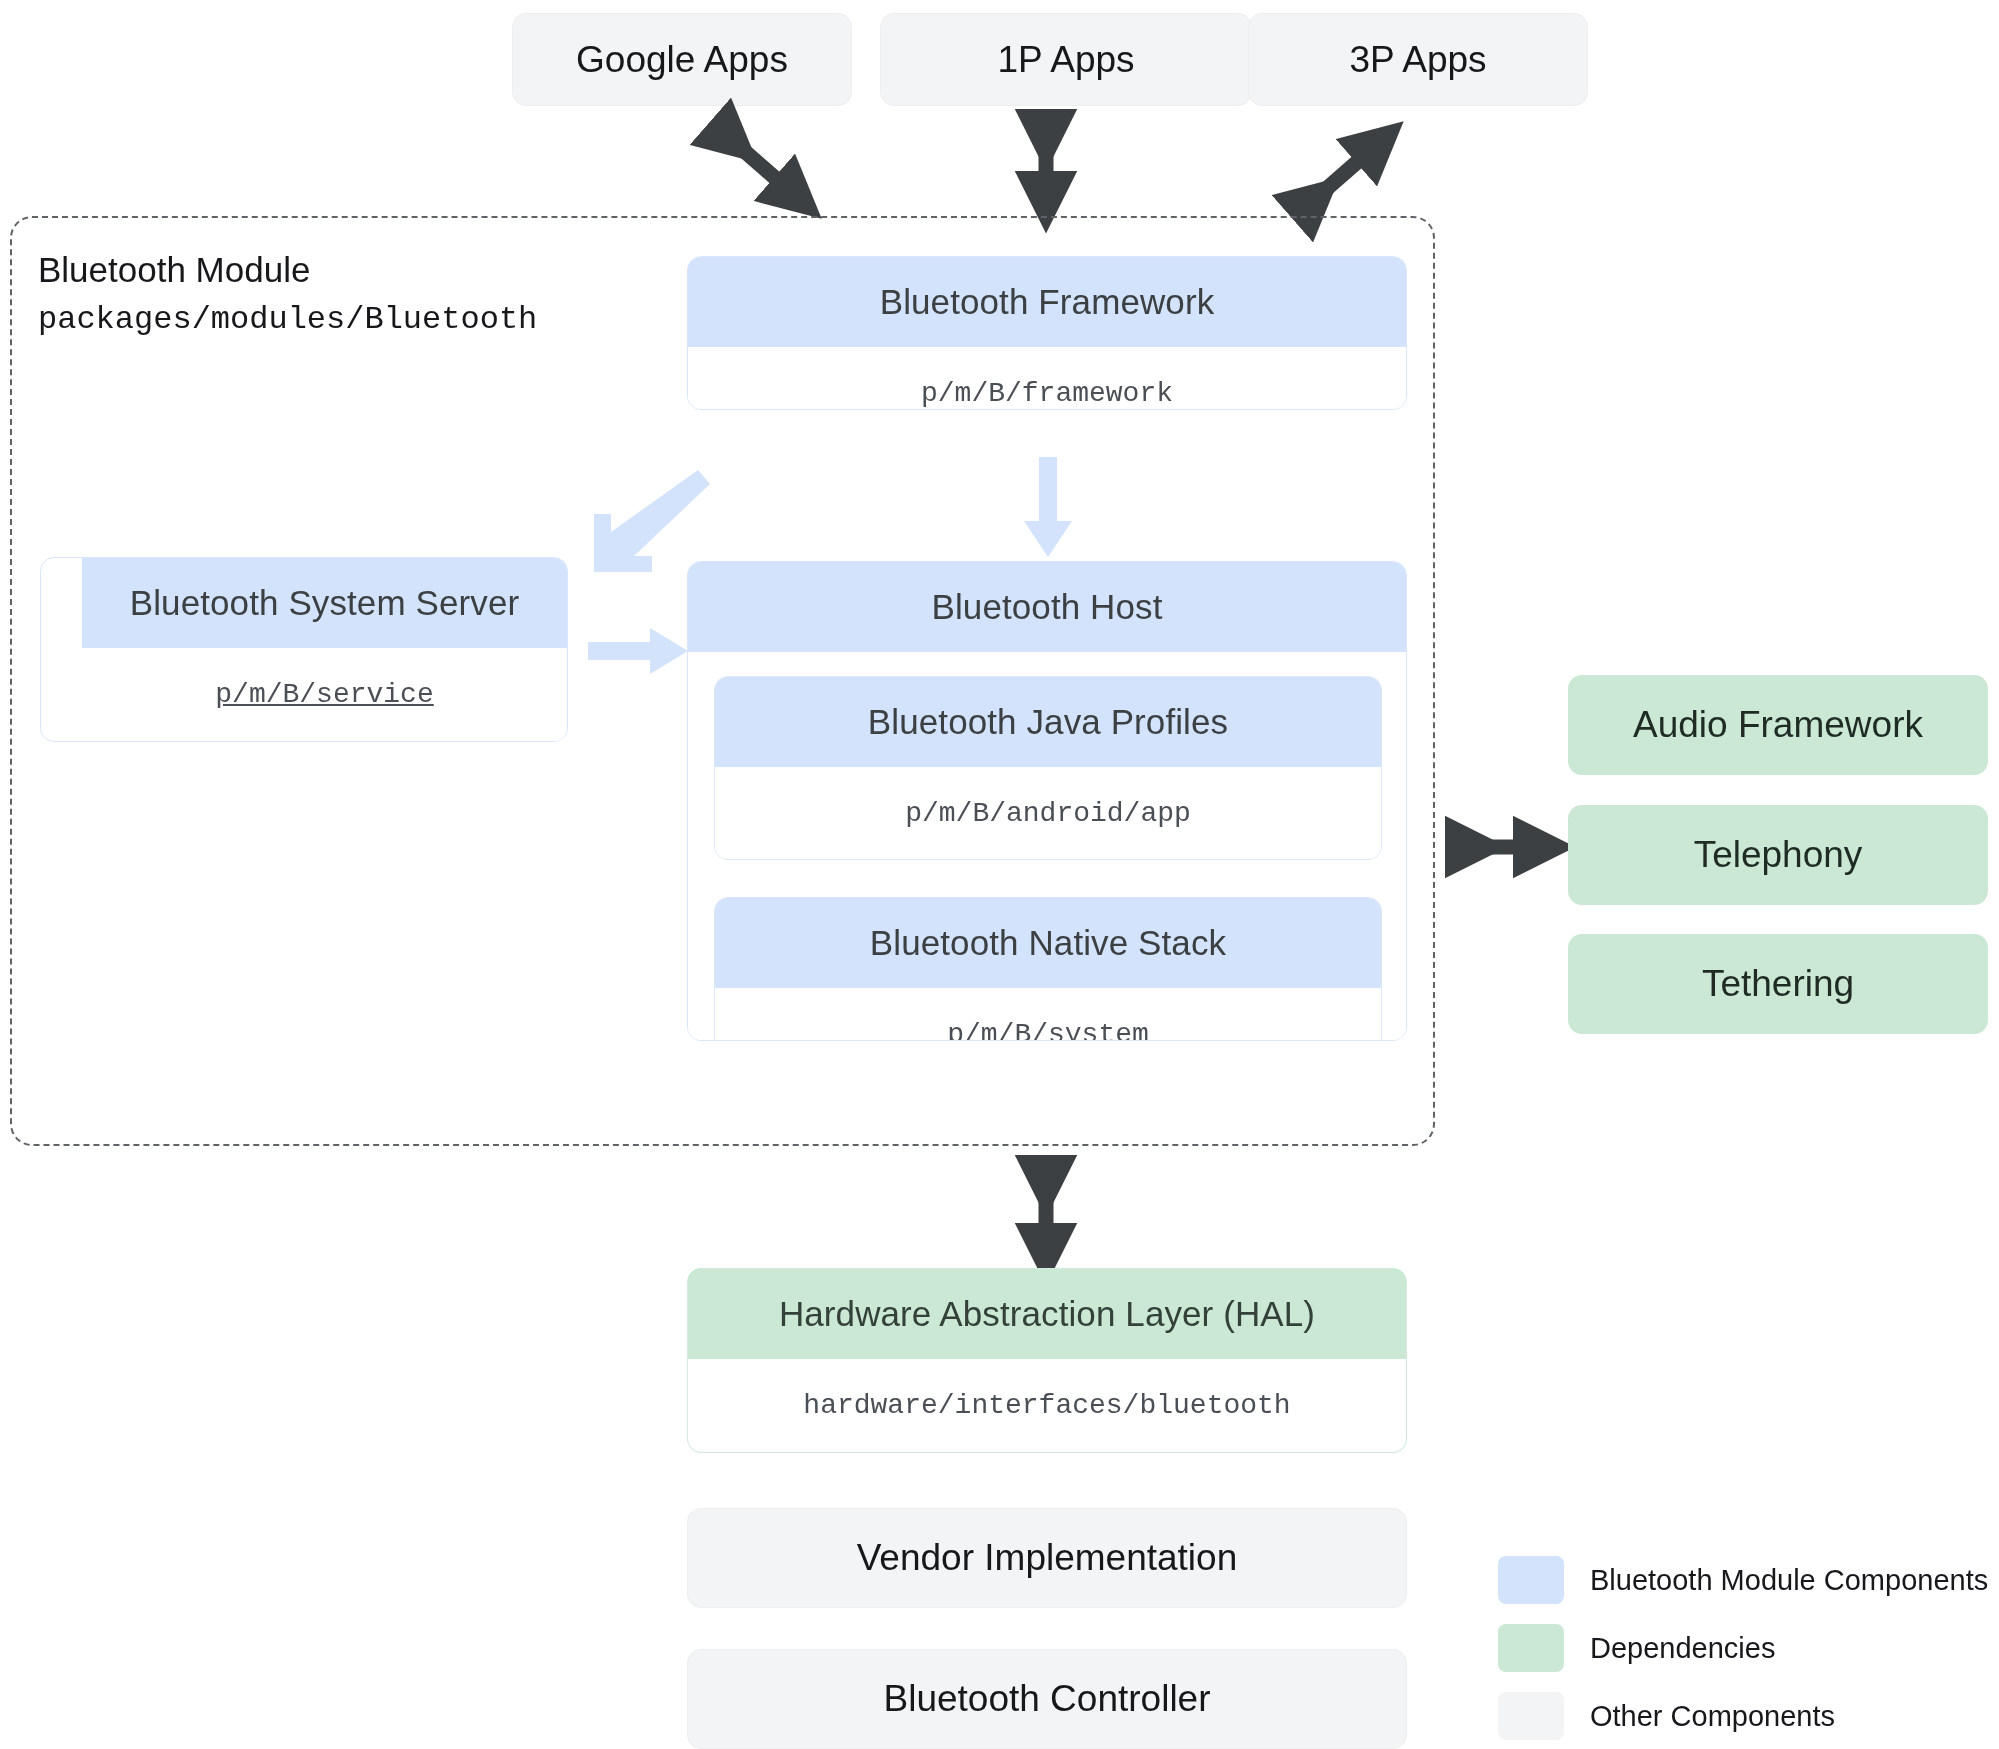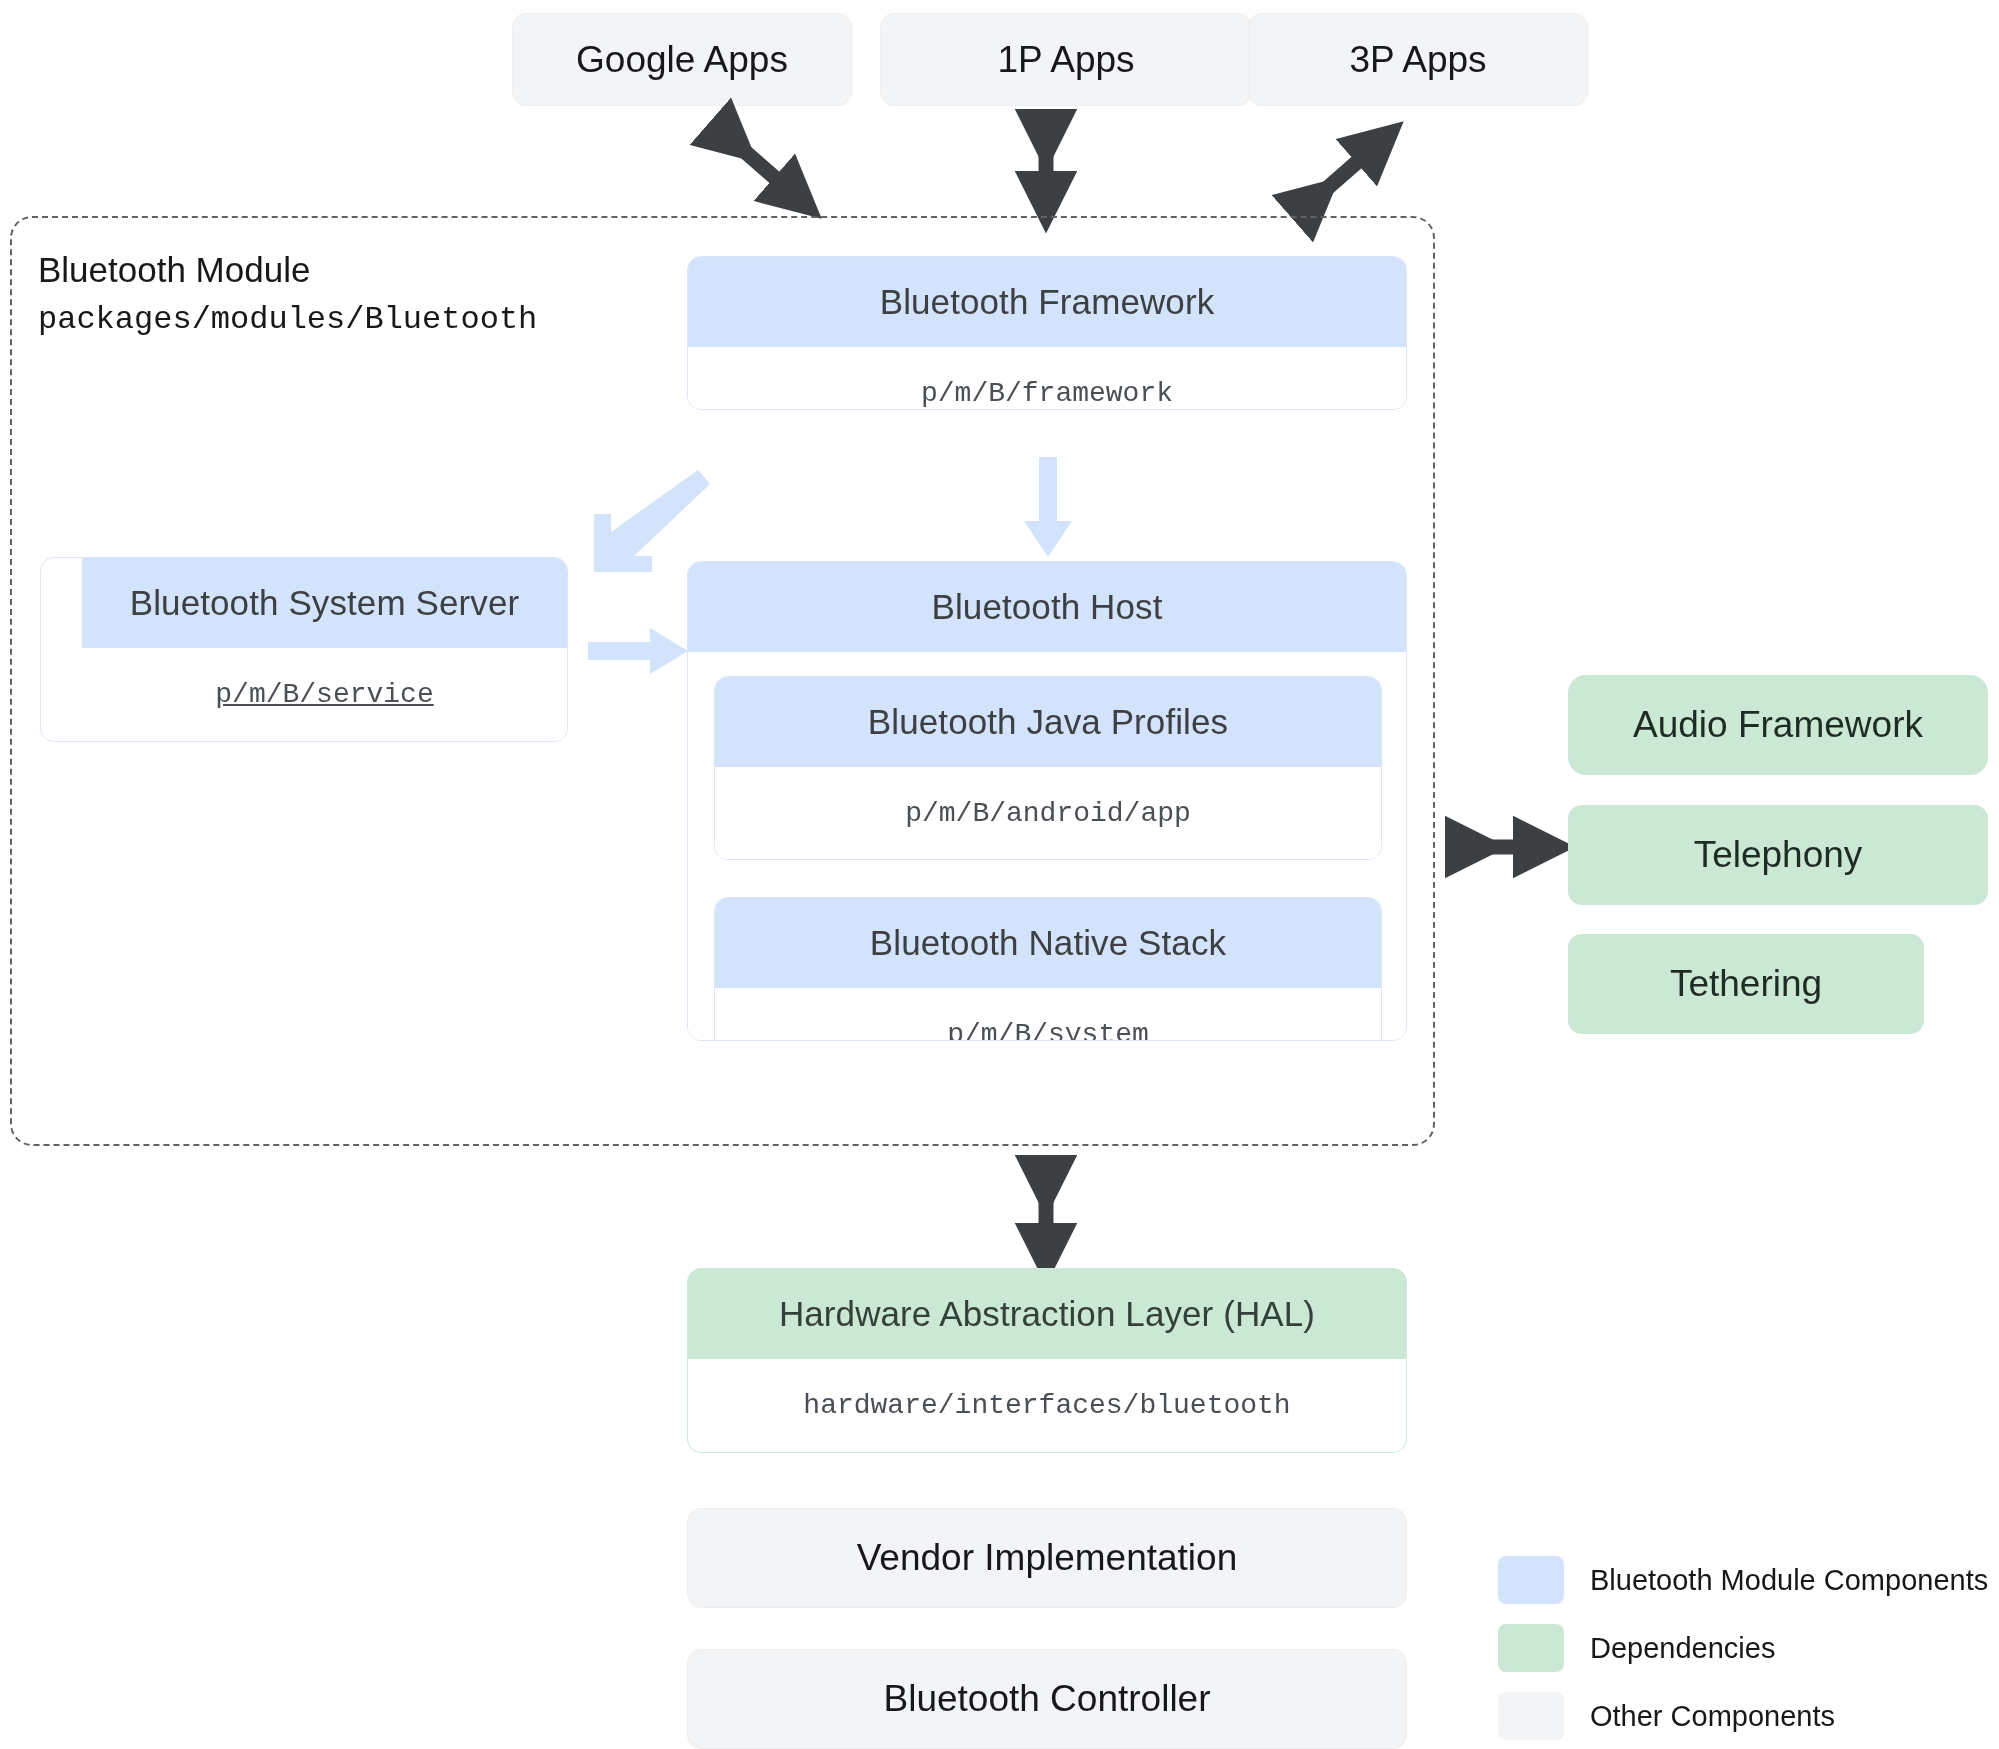--- a/index.html
+++ b/index.html
@@ -157,27 +157,27 @@
       </div>
     </div>
   </div>
 
   <div class="arrow" style="left:1460px;top:826px;width:100px;height:42px;">
     <svg width="100" height="42" viewBox="0 0 100 42">
       <line x1="16" y1="21" x2="84" y2="21" stroke="#3c4043" stroke-width="15" marker-start="url(#dkHead)" marker-end="url(#dkHead)"></line>
     </svg>
   </div>
 
-  <div class="green-solid" style="left:1568px;top:675px;width:420px;height:100px;border-radius:18px;">
+  <div class="green-solid" style="left:1568px;top:675px;width:420px;height:100px;">
     <span>Audio Framework</span>
   </div>
   <div class="green-solid" style="left:1568px;top:805px;width:420px;height:100px;">
     <span>Telephony</span>
   </div>
-  <div class="green-solid" style="left:1568px;top:934px;width:356px;height:100px;">
+  <div class="green-solid" style="left:1568px;top:934px;width:420px;height:100px;">
     <span>Tethering</span>
   </div>
 
   <div class="arrow" style="left:1026px;top:1172px;width:40px;height:96px;">
     <svg width="40" height="96" viewBox="0 0 40 96">
       <line x1="20" y1="14" x2="20" y2="82" stroke="#3c4043" stroke-width="15" marker-start="url(#dkHead)" marker-end="url(#dkHead)"></line>
     </svg>
   </div>
 
   <div class="card green" style="left:687px;top:1268px;width:720px;height:185px;">

